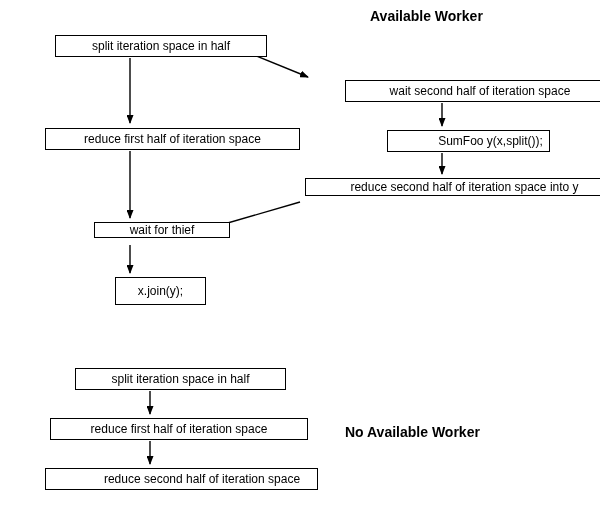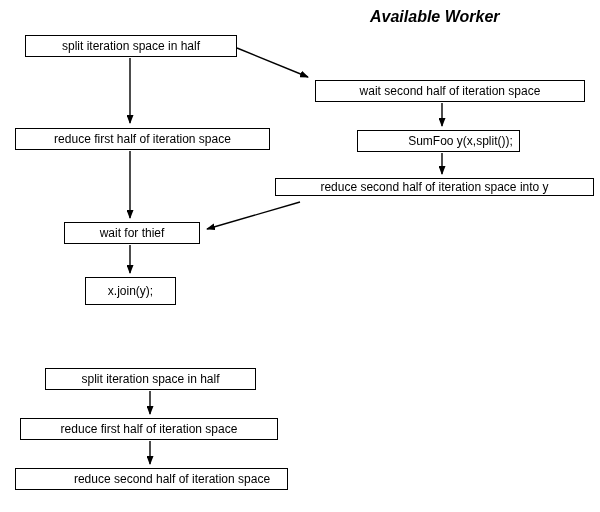--- a/index.html
+++ b/index.html
@@ -22,27 +22,27 @@
       position: absolute;
       box-sizing: border-box;
       border: 1px solid #000000;
       background: #ffffff;
       display: flex;
       align-items: center;
       justify-content: center;
       font-size: 12px;
       line-height: 1;
       white-space: nowrap;
+      margin-left: 30px;
     }
     .title {
       position: absolute;
-      font-size: 16px;
+      font-size: 14px;
       font-weight: bold;
       white-space: nowrap;
-      font-style: italic;
     }
     svg.arrows {
       position: absolute;
       left: 0;
       top: 0;
       width: 600px;
       height: 512px;
       pointer-events: none;
     }
     svg.arrows line {
@@ -69,32 +69,33 @@
     <line x1="300" y1="202" x2="207" y2="229" marker-end="url(#ah)"></line>
     <line x1="130" y1="151" x2="130" y2="218" marker-end="url(#ah)"></line>
     <line x1="130" y1="245" x2="130" y2="273" marker-end="url(#ah)"></line>
 
     <line x1="150" y1="391" x2="150" y2="414" marker-end="url(#ah)"></line>
     <line x1="150" y1="441" x2="150" y2="464" marker-end="url(#ah)"></line>
   </svg>
 
   <div class="title" style="left:370px; top:8px;">Available Worker</div>
 
+  <div class="title" style="left:345px; top:424px;">No Available Worker</div>
 
   <div class="node" style="left:25px; top:35px; width:212px; height:22px;">split iteration space in half</div>
 
   <div class="node" style="left:315px; top:80px; width:270px; height:22px;">wait second half of iteration space</div>
 
   <div class="node" style="left:15px; top:128px; width:255px; height:22px;">reduce first half of iteration space</div>
 
   <div class="node" style="left:357px; top:130px; width:163px; height:22px;padding-left:44px;">SumFoo y(x,split());</div>
 
   <div class="node" style="left:275px; top:178px; width:319px; height:18px;text-align:center;">reduce second half of iteration space into y</div>
 
-  <div class="node" style="left:64px; top:222px; width:136px; height:22px;">wait for thief</div>
+  <div class="node" style="left:64px; top:222px; width:136px; height:16px;">wait for thief</div>
 
   <div class="node" style="left:85px; top:277px; width:91px; height:28px;">x.join(y);</div>
 
   <div class="node" style="left:45px; top:368px; width:211px; height:22px;">split iteration space in half</div>
 
   <div class="node" style="left:20px; top:418px; width:258px; height:22px;">reduce first half of iteration space</div>
 
   <div class="node" style="left:15px; top:468px; width:273px; height:22px;padding-left:41px;">reduce second half of iteration space</div>
 
 </div>

